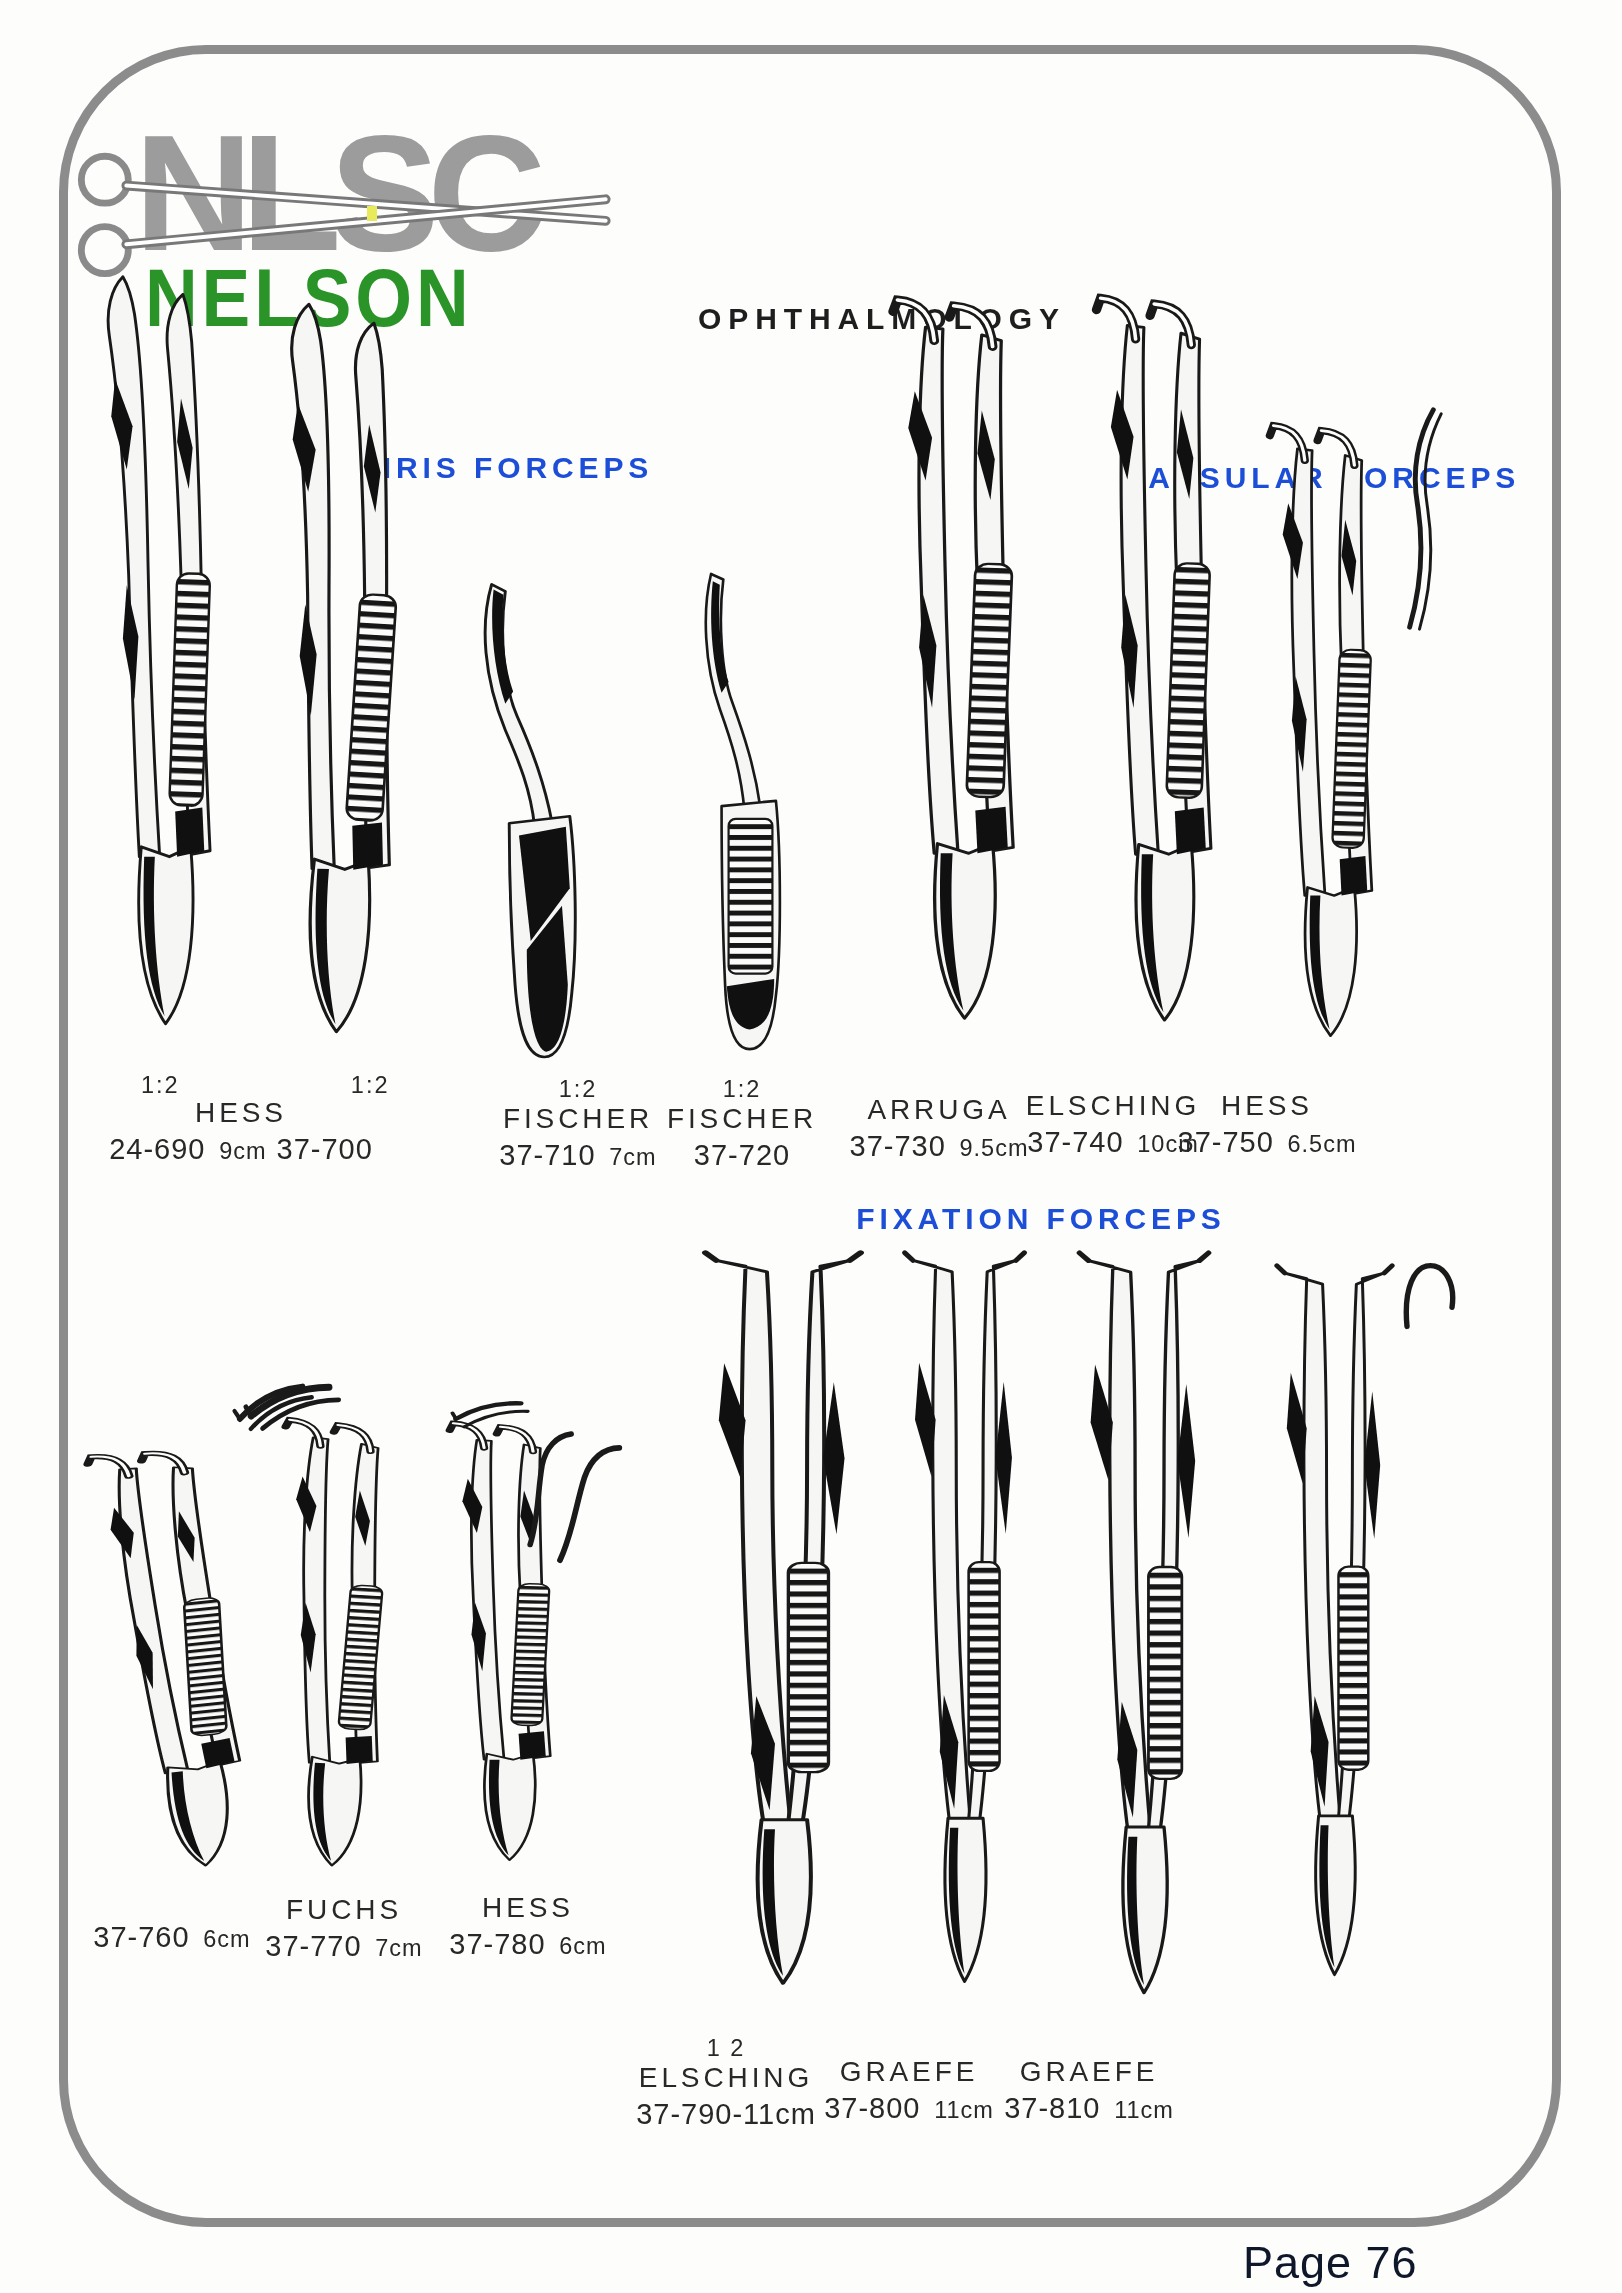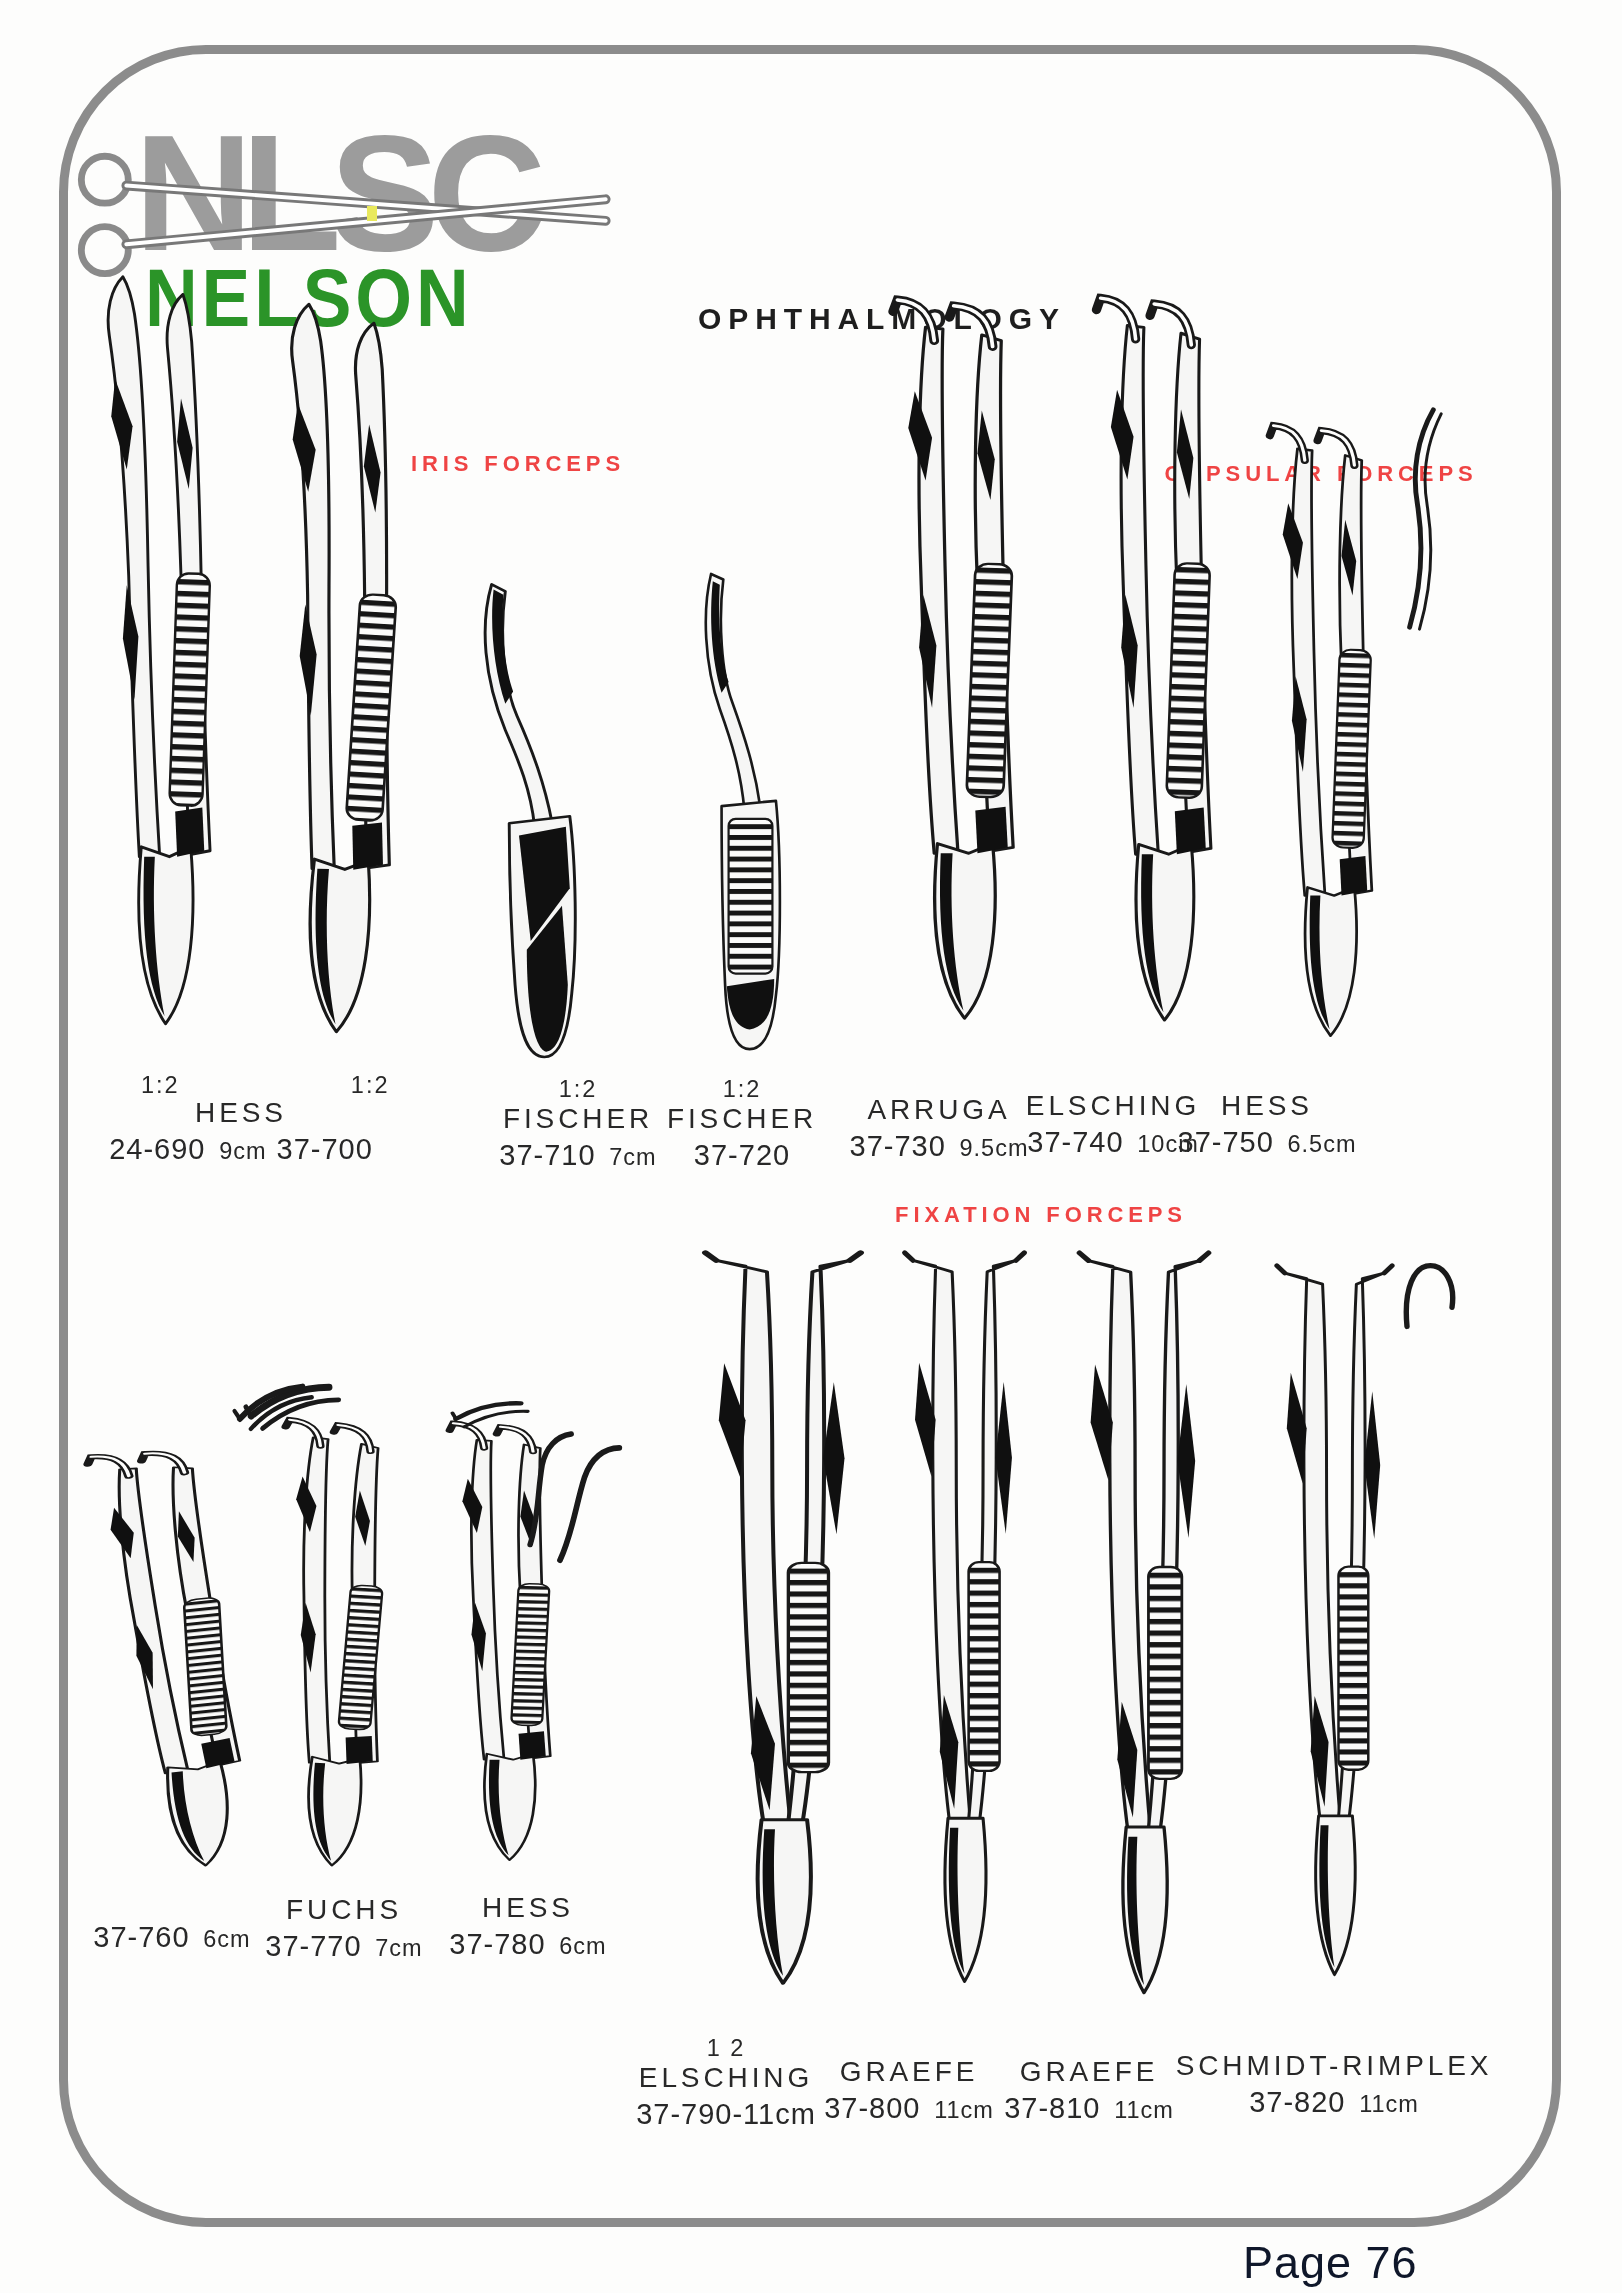--- a/index.html
+++ b/index.html
@@ -20,21 +20,21 @@
     transform:scaleY(1.12);transform-origin:top left;white-space:nowrap;
   }
   .scan-speck{position:absolute;left:367px;top:206px;width:9.8px;height:14.7px;background:#e9e95c;}
   
   .page-title{
     position:absolute;left:882px;top:302px;transform:translateX(-50%);
     font-size:30px;font-weight:700;letter-spacing:6.9px;color:#1e1e1e;white-space:nowrap;
   }
   .section-head{
     position:absolute;transform:translateX(-50%);
-    font-size:22px;font-weight:700;letter-spacing:4.9px;color:#ef4444;white-space:nowrap;
+    font-size:30px;font-weight:700;letter-spacing:4.9px;color:#1d4ed8;white-space:nowrap;
   }
   .sec-iris{left:518px;top:451px;}
   .sec-capsular{left:1321px;top:461px;}
   .sec-fixation{left:1041px;top:1202px;}
   
   .lbl{position:absolute;transform:translateX(-50%);text-align:center;white-space:nowrap;}
   .lbl .nm{display:block;font-size:28px;letter-spacing:3.9px;line-height:1.0;}
   .lbl .cd{display:block;font-size:29px;letter-spacing:1px;line-height:1.0;margin-top:7.8px;}
   .lbl .rt{display:block;font-size:23.5px;letter-spacing:2px;line-height:1.0;margin-bottom:3.9px;}
   .lbl .sz{font-size:23.5px;margin-left:13.7px;}
@@ -302,21 +302,17 @@
   <div class="lbl" style="left:909px;top:2058px">
     <span class="nm">GRAEFE</span>
     <span class="cd"><span>37-800</span><span class="sz">11cm</span></span>
   </div>
 
   <div class="lbl" style="left:1089px;top:2058px">
     <span class="nm">GRAEFE</span>
     <span class="cd"><span>37-810</span><span class="sz">11cm</span></span>
   </div>
 
-  <div class="lbl" style="left:1334px;top:2052px">
-    <span class="nm">SCHMIDT-RIMPLEX</span>
-    <span class="cd"><span>37-820</span><span class="sz">11cm</span></span>
-  </div>
 
   <div class="page-number">Page 76</div>
 
 </div>
 
 
 </body></html>

